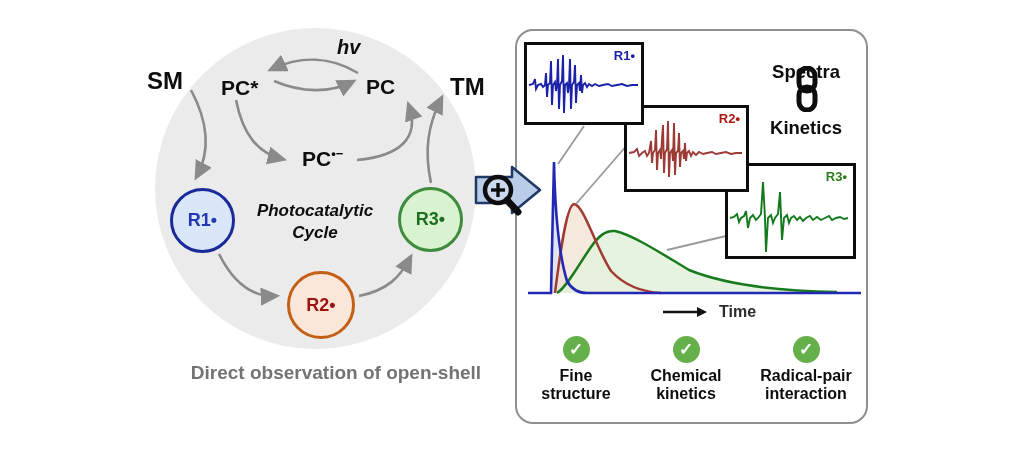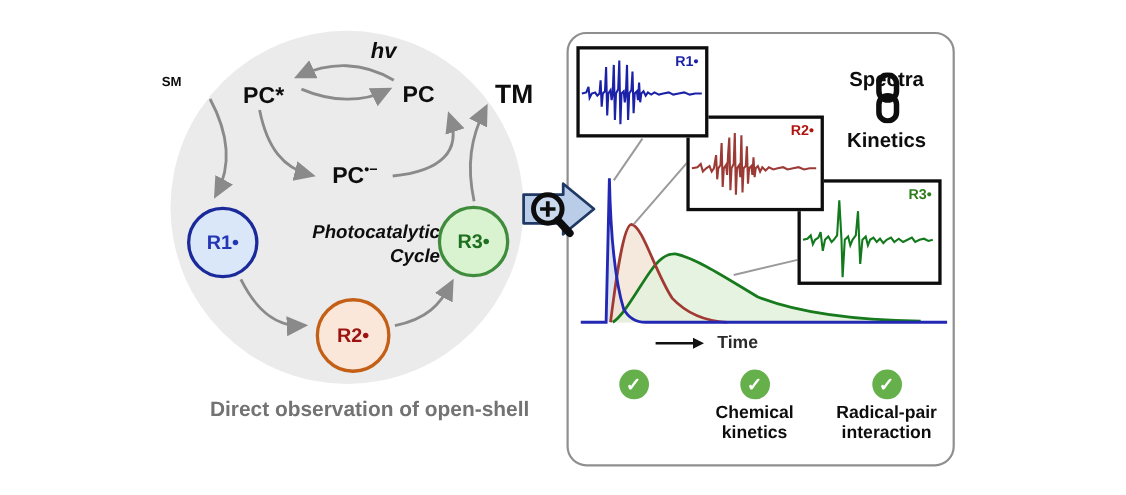--- a/index.html
+++ b/index.html
@@ -8,41 +8,41 @@
   .abs{position:absolute;}
   .lbl{font-weight:bold;color:#0d0d0d;white-space:nowrap;}
   .italic{font-style:italic;margin-left:35px;}
   
   #gray-circle{left:155px;top:28px;width:321px;height:321px;border-radius:50%;background:#ebebeb;}
   .rcircle{border-radius:50%;display:flex;align-items:center;justify-content:center;
            font-weight:bold;font-size:18px;box-sizing:border-box;}
   #r1-circle{left:170px;top:188px;width:65px;height:65px;background:#d9e7f8;border:3.5px solid #1b2a9b;color:#2336b4;}
   #r2-circle{left:287px;top:271px;width:68px;height:68px;background:#fbe7d9;border:3.5px solid #c35f16;color:#9c1310;}
   #r3-circle{left:398px;top:187px;width:65px;height:65px;background:#d9f3d1;border:3.5px solid #3f8c3c;color:#1e7020;}
-  #cycle-title{left:230px;top:200px;width:170px;text-align:right;font-weight:bold;font-style:italic;
+  #cycle-title{left:230px;top:200px;width:170px;text-align:center;font-weight:bold;font-style:italic;
                font-size:17px;line-height:1.3;color:#0d0d0d;}
   #caption{left:135px;top:362px;width:402px;text-align:center;font-weight:bold;font-size:19px;
            line-height:1.16;color:#737373;}
   
   #panel{left:515px;top:29px;width:353px;height:395px;background:#fff;border:2.5px solid #8f8f8f;
          border-radius:18px;box-sizing:border-box;z-index:0;}
   .specbox{background:#fff;border:3px solid #0d0d0d;box-sizing:border-box;}
   #spec-r1{left:524px;top:42px;width:120px;height:83px;z-index:5;}
   #spec-r2{left:624px;top:105px;width:125px;height:87px;z-index:4;}
   #spec-r3{left:725px;top:163px;width:131px;height:96px;z-index:3;}
   .speclabel{position:absolute;top:3px;right:6px;font-weight:bold;font-size:13px;}
   #spec-r1 .speclabel{color:#1c22a8;}
   #spec-r2 .speclabel{color:#b01510;}
   #spec-r3 .speclabel{color:#2e7d1e;}
   #hdr-spectra{left:760px;top:45px;width:92px;text-align:center;font-size:18.5px;z-index:3;margin-top:16px;}
   #hdr-kinetics{left:760px;top:117px;width:92px;text-align:center;font-size:18.5px;z-index:3;}
   #chain{left:793px;top:66px;z-index:3;}
   #kinetics-svg{left:521px;top:150px;z-index:1;}
   #connector-svg{left:0;top:0;z-index:2;pointer-events:none;}
-  #time-row{left:594px;top:303px;display:flex;align-items:center;gap:10px;z-index:3;}
+  #time-row{left:661px;top:303px;display:flex;align-items:center;gap:10px;z-index:3;}
   #time-label{font-weight:bold;font-size:16px;color:#2b2b2b;}
   .feature{width:130px;text-align:center;z-index:3;}
   #feature-0{left:511px;top:336px;}
   #feature-1{left:621px;top:336px;}
   #feature-2{left:741px;top:336px;}
   .checkcircle{width:27px;height:27px;margin:0 auto 4px auto;border-radius:50%;background:#66b04b;
                color:#fff;font-size:17px;font-weight:bold;display:flex;align-items:center;justify-content:center;}
   .feature-text{font-weight:bold;font-size:16px;line-height:1.12;color:#0d0d0d;}
   #mag-arrow{left:472px;top:163px;z-index:6;}
 </style>
@@ -64,21 +64,21 @@
       <path d="M274,81 C302,93 330,93 352,82" marker-end="url(#ah)"></path>
       <path d="M191,90 C207,120 211,150 197,176" marker-end="url(#ah)"></path>
       <path d="M236,100 C243,135 258,153 282,159" marker-end="url(#ah)"></path>
       <path d="M357,160 C400,156 420,138 409,106" marker-end="url(#ah)"></path>
       <path d="M431,183 C424,150 428,125 441,99" marker-end="url(#ah)"></path>
       <path d="M219,254 C234,284 252,297 275,296" marker-end="url(#ah)"></path>
       <path d="M359,296 C388,290 400,277 410,258" marker-end="url(#ah)"></path>
     </g>
   </svg>
 
-  <div class="abs lbl" style="left:147px;top:67px;font-size:12px;z-index:2">SM</div>
+  <div class="abs lbl" style="left:147px;top:67px;font-size:24px;z-index:2">SM</div>
   <div class="abs lbl" style="left:450px;top:73px;font-size:24px;z-index:2">TM</div>
   <div class="abs lbl italic" style="left:302px;top:36px;font-size:20px;z-index:2">hv</div>
   <div class="abs lbl" style="left:221px;top:76px;font-size:21px;z-index:2">PC*</div>
   <div class="abs lbl" style="left:366px;top:75px;font-size:21px;z-index:2">PC</div>
   <div class="abs lbl" style="left:302px;top:146px;font-size:21px;z-index:2">
     <span>PC</span><sup style="font-size:13px">•−</sup>
   </div>
 
   <div id="r1-circle" class="abs rcircle" style="z-index:2">
     <span>R1•</span>
@@ -158,20 +158,22 @@
     <svg width="48" height="12" viewBox="0 0 48 12">
       <line x1="2" y1="6" x2="36" y2="6" stroke="#111" stroke-width="2.4"></line>
       <polygon points="36,1 46,6 36,11" fill="#111"></polygon>
     </svg>
     <span id="time-label">Time</span>
   </div>
 
   <div id="feature-0" class="abs feature">
     <div class="checkcircle">✓</div>
     <div class="feature-text">
+      <div>Fine</div>
+      <div>structure</div>
     </div>
   </div>
   <div id="feature-1" class="abs feature">
     <div class="checkcircle">✓</div>
     <div class="feature-text">
       <div>Chemical</div>
       <div>kinetics</div>
     </div>
   </div>
   <div id="feature-2" class="abs feature">

